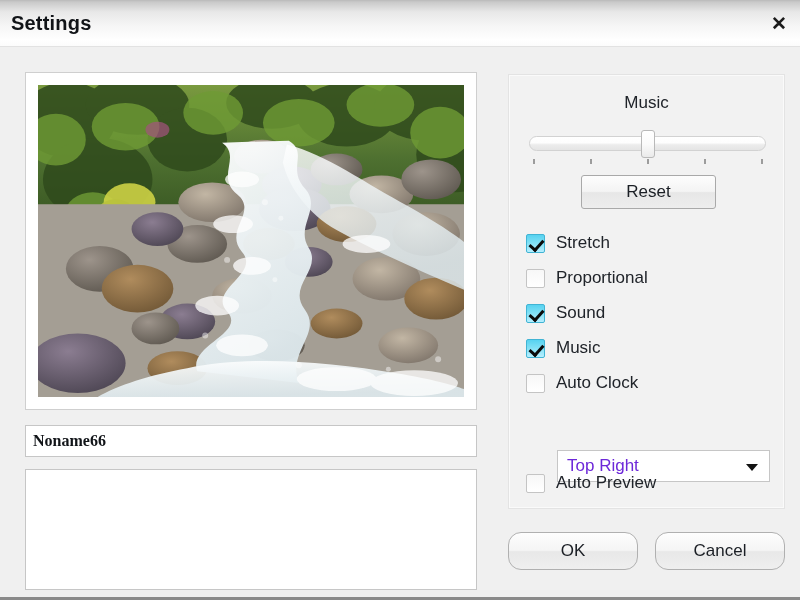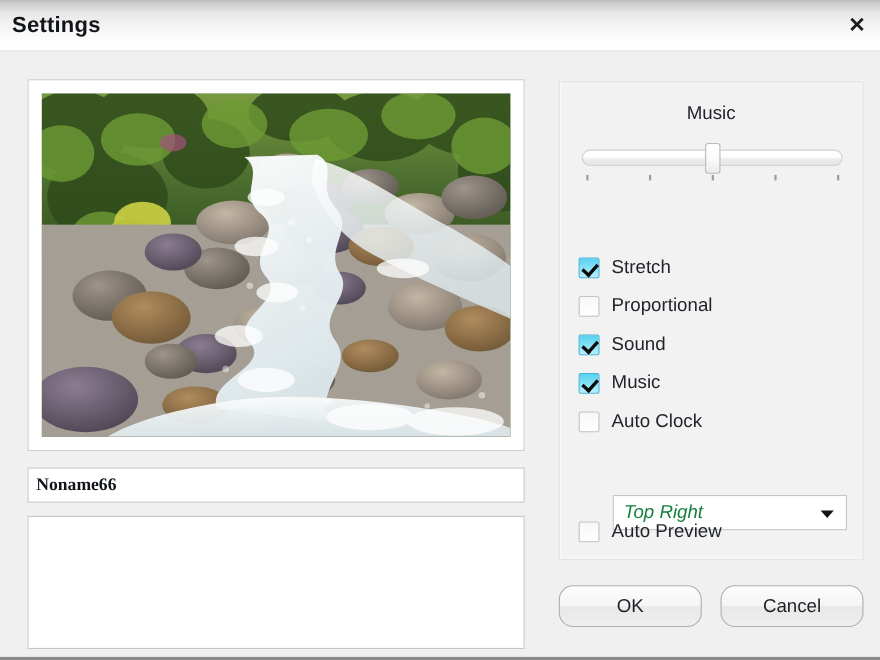--- a/index.html
+++ b/index.html
@@ -223,22 +223,21 @@
     width: 213px; height: 32px;
     background: #ffffff;
     border: 1px solid #c6c6c6;
     cursor: pointer;
   }
   #clock-position-value {
     position: absolute;
     left: 9px; top: 0;
     line-height: 30px;
     font-size: 17px;
-    color: #15803d;
-    font-style: italic;
+    color: #6d28d9;
   }
   #clock-position-arrow {
     position: absolute;
     right: 11px; top: 13px;
     width: 0; height: 0;
     border-left: 6px solid transparent;
     border-right: 6px solid transparent;
     border-top: 7px solid #131313;
   }
 
@@ -400,20 +399,21 @@
       <div id="speed-slider">
         <div id="slider-track"></div>
         <div id="slider-thumb" style="left: 112px;"></div>
         <div class="tick" style="left:4px"></div>
         <div class="tick" style="left:61px"></div>
         <div class="tick" style="left:118px"></div>
         <div class="tick" style="left:175px"></div>
         <div class="tick" style="left:232px"></div>
       </div>
 
+      <button id="reset-btn">Reset</button>
 
       <div class="cbrow" style="top:155px">
         <span class="cbox on"></span>
         <span class="cblabel">Stretch</span>
       </div>
 
       <div class="cbrow" style="top:190px">
         <span class="cbox off"></span>
         <span class="cblabel">Proportional</span>
       </div>

